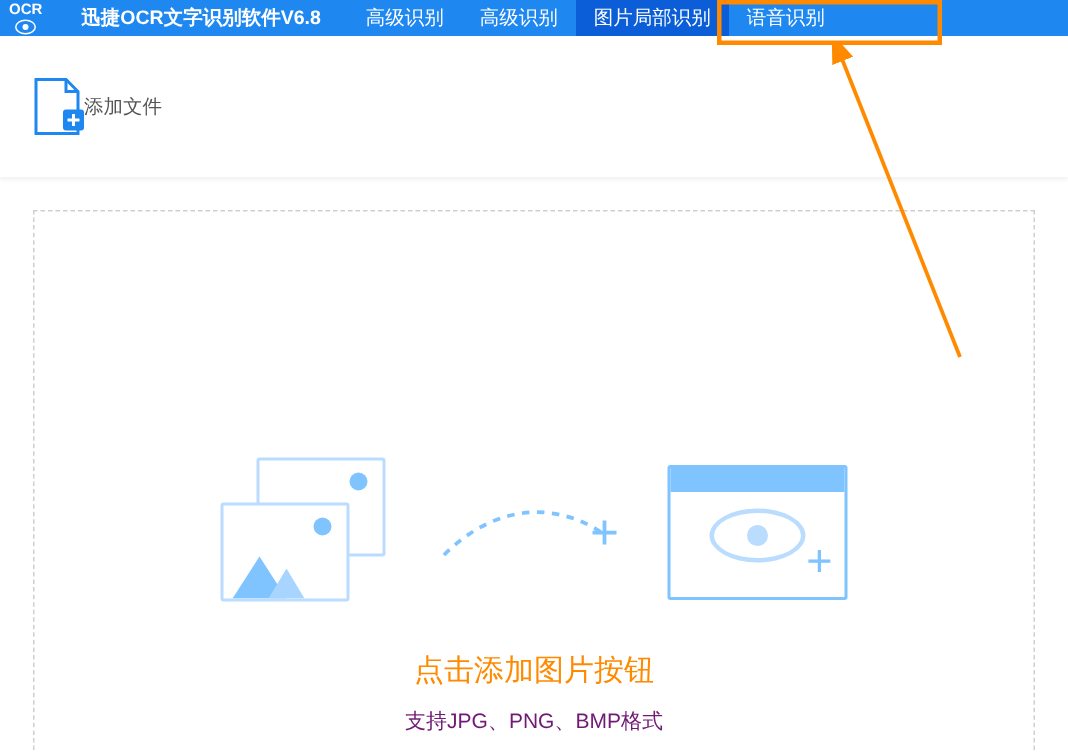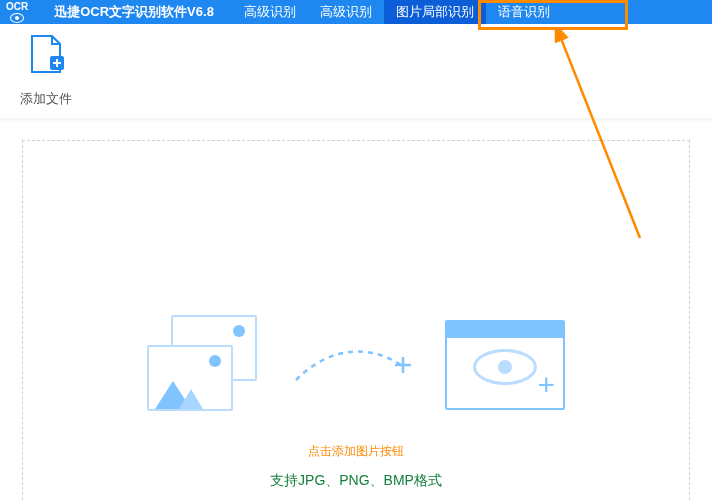--- a/index.html
+++ b/index.html
@@ -57,24 +57,24 @@
   .toolbar {
     height: 94px;
     display: flex;
     align-items: center;
     padding-left: 20px;
     border-bottom: 1px solid transparent;
     box-shadow: 0 2px 3px rgba(0,0,0,0.06);
   }
   .add-file-btn {
     display: flex;
-    flex-direction: column;
+    flex-direction: row;
     align-items: center;
     cursor: pointer;
-    gap: 16px;
+    gap: 0;
   }
   .file-icon-svg { width: 36px; height: 40px; }
   .add-file-label { font-size: 13px; color: #555; }
   .drop-area-wrap {
     padding: 22px 22px 0 22px;
   }
   .drop-area {
     border: 1px dashed #cfcfcf;
     border-bottom: none;
     height: 360px;
@@ -127,22 +127,22 @@
     width: 64px; height: 36px;
     border: 3px solid #b9dcff;
     border-radius: 50% / 50%;
     display:flex; align-items:center; justify-content:center;
   }
   .eye-shape::after { content:""; width:14px; height:14px; background:#b9dcff; border-radius:50%; }
   .plus {
     position:absolute; right:8px; bottom:8px;
     color:#7fc3ff; font-size:30px; font-weight:300; line-height:1;
   }
-  .cta-title { color:#ff8a00; font-size:12px; font-weight:500; margin-bottom:12px; }
-  .cta-sub { color:#15803d; font-size:14px; }
+  .cta-title { color:#ff8a00; font-size:20px; font-weight:500; margin-bottom:12px; }
+  .cta-sub { color:#701a75; font-size:14px; }
   .highlight-box {
     position:absolute;
     border: 3px solid #ff8a00;
     pointer-events:none;
     left: 478px; top: 0px;
     width: 150px; height: 30px;
     z-index: 50;
   }
   .arrow-svg {
     position:absolute;

